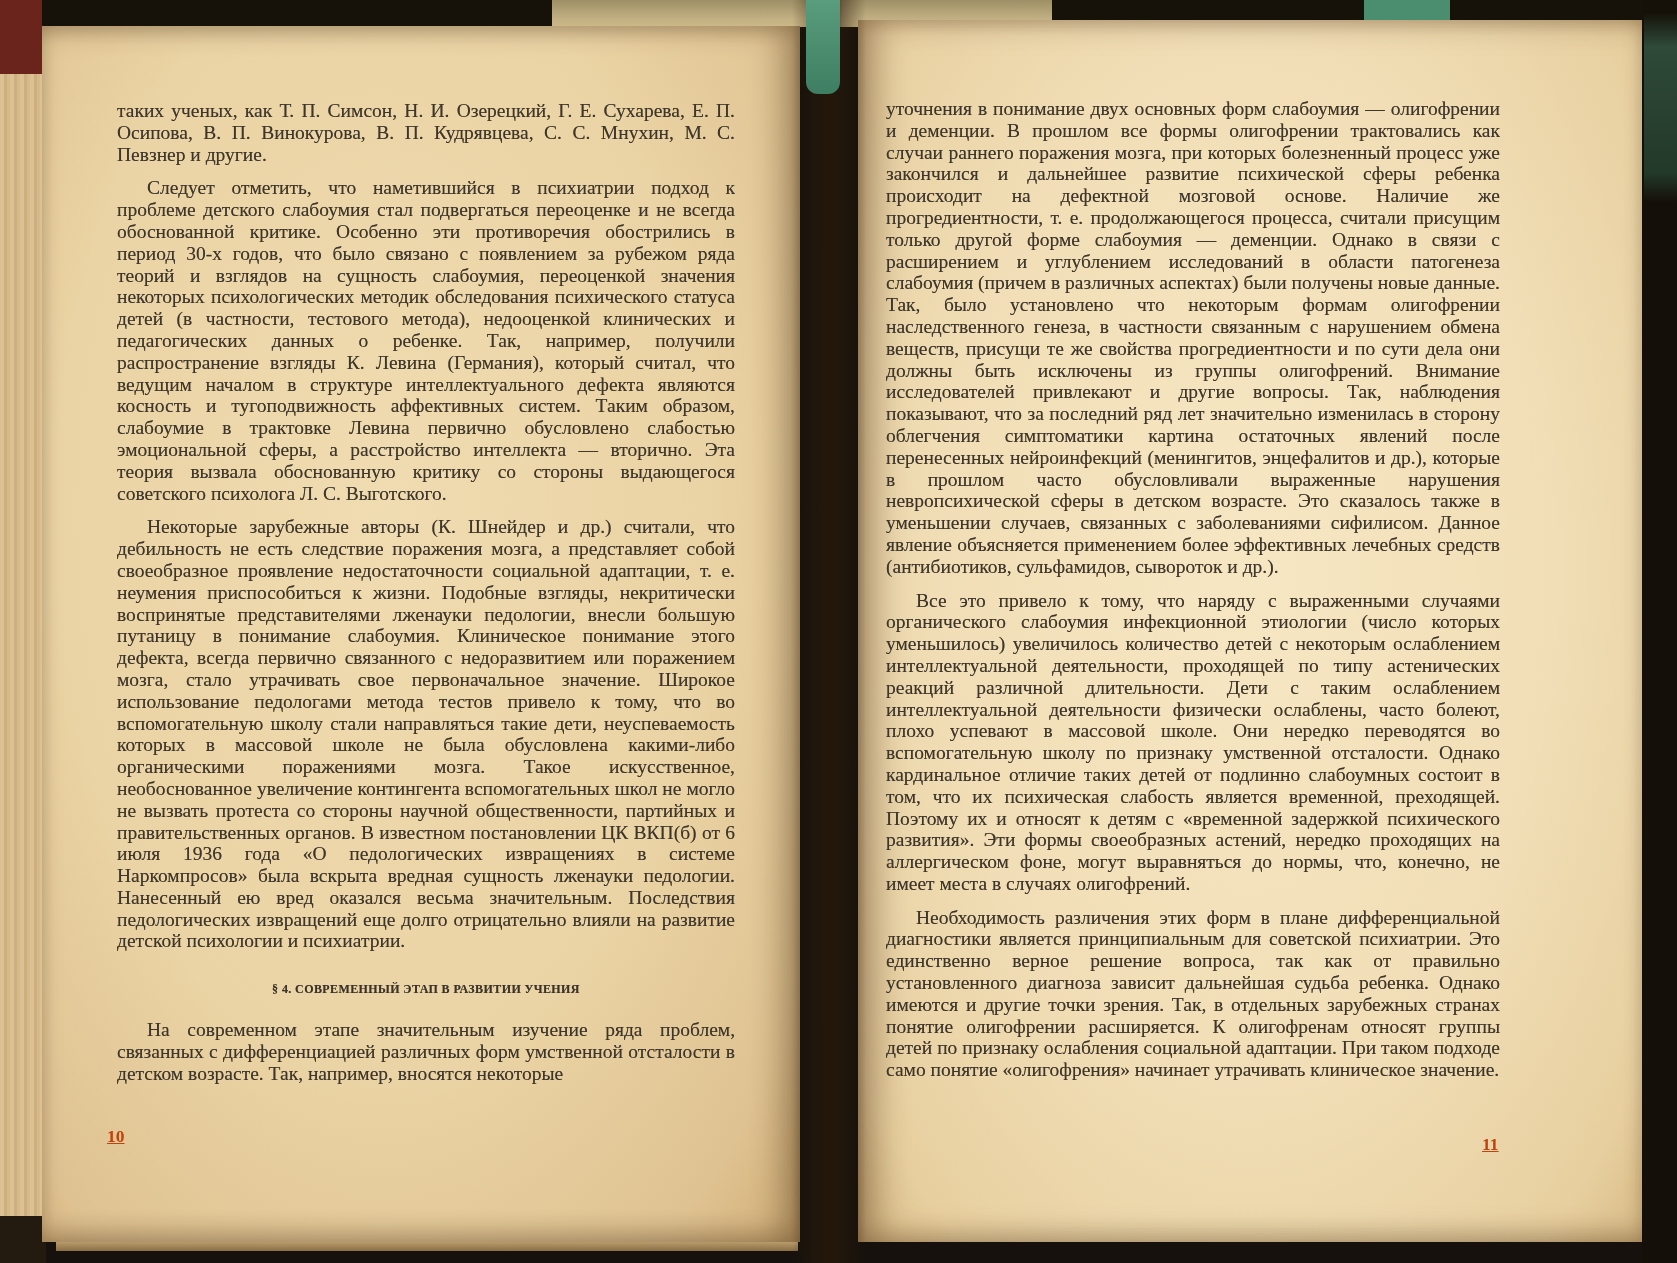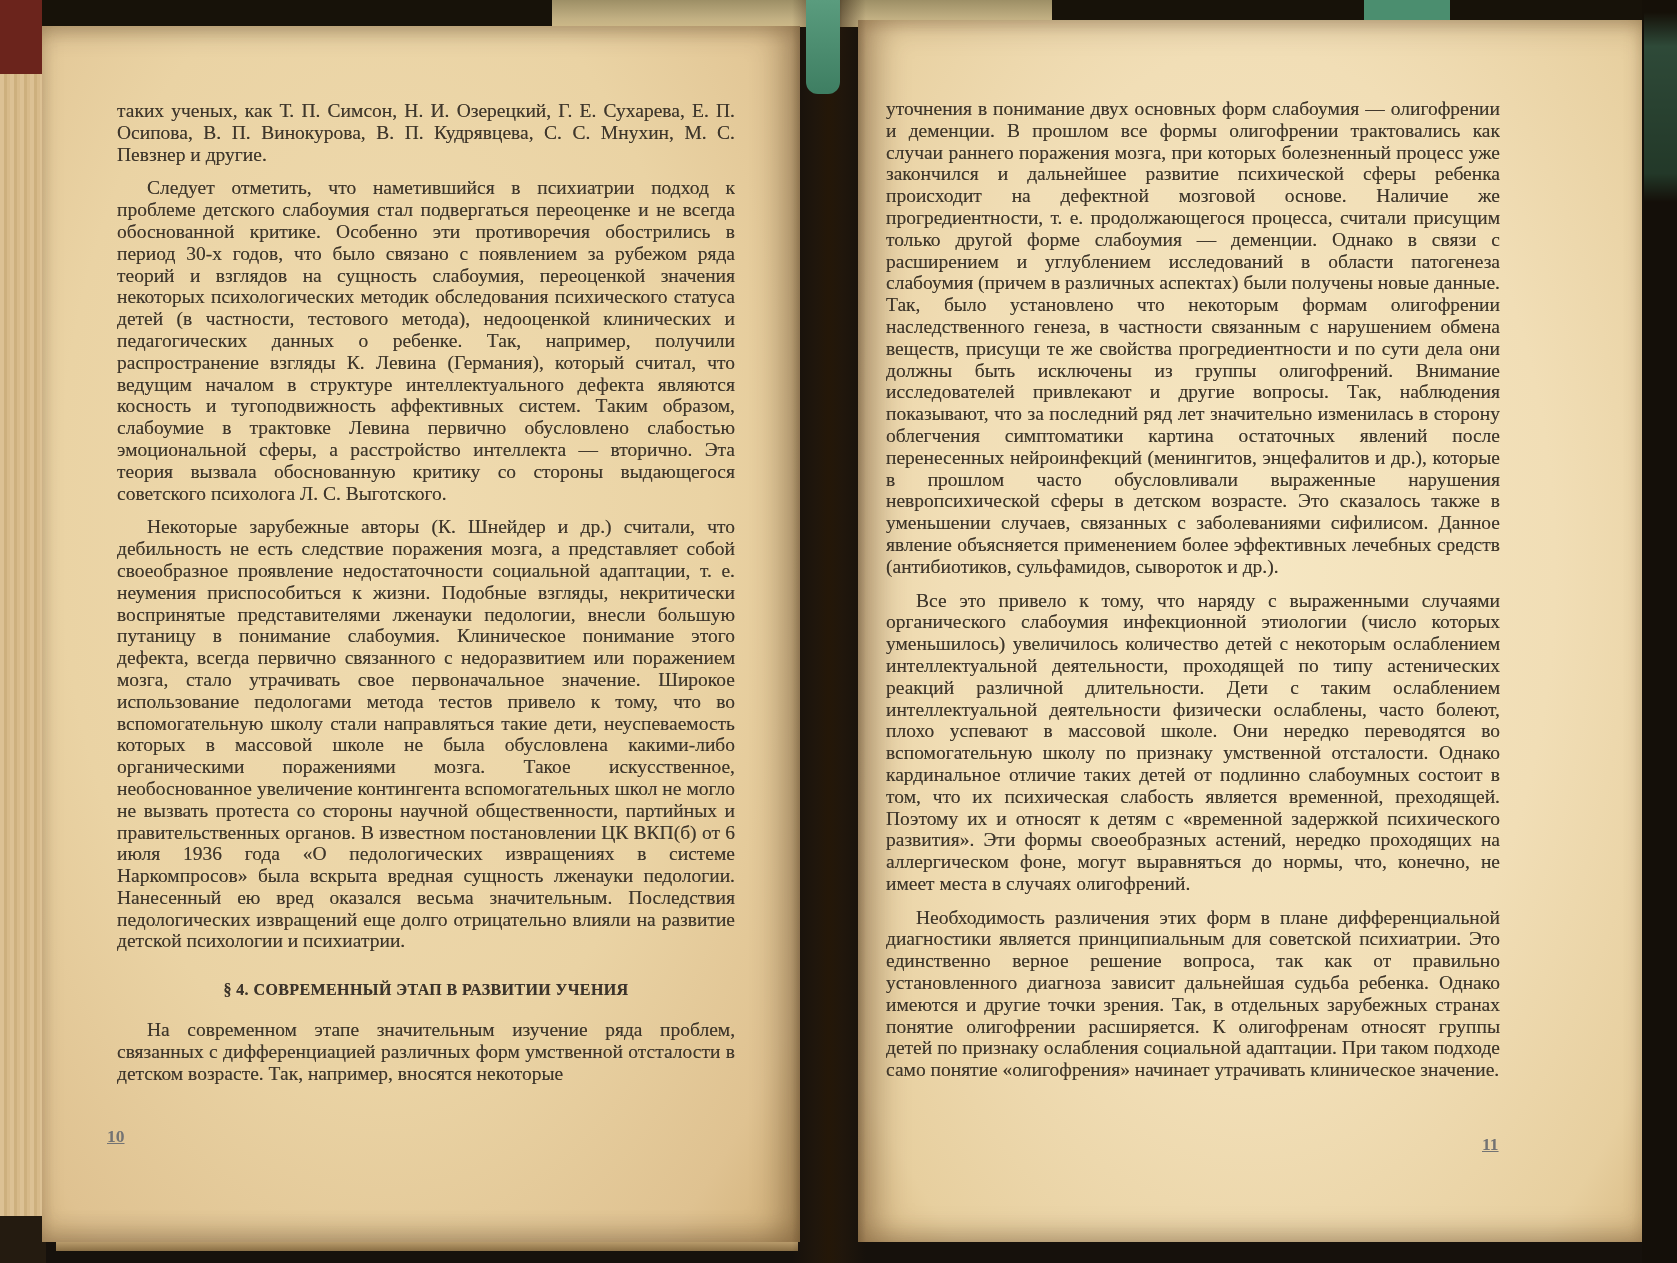--- a/index.html
+++ b/index.html
@@ -70,32 +70,32 @@
     overflow: hidden;
   }
   .text-col-left  { left: 105px; top: 88px;  width: 642px; height: 1092px; }
   .text-col-right { left: 874px; top: 86px;  width: 638px; height: 1126px; }
   .text-col p { margin: 12px; text-indent: 30px; }
   .text-col p.cont { text-indent: 0; }
   .section-heading {
     margin: 25px 0 17px;
     text-align: center;
     font-weight: bold;
-    font-size: 16px;
+    font-size: 12px;
     line-height: 25px;
     letter-spacing: .4px;
     color: #3b332a;
   }
   .section-heading span { display: block; }
   .page-num {
     position: absolute;
     z-index: 2;
     font-size: 17.5px;
     font-weight: bold;
-    color: #737373;
+    color: #c2410c;
     text-decoration: underline;
   }
   .pn-left  { left: 107px;  top: 1126px; }
   .pn-right { left: 1482px; top: 1134px; }
 </style>
 </head>
 <body>
 
 <div class="layer top-dark-band"></div>
 <div class="layer top-pages-edge"></div>

